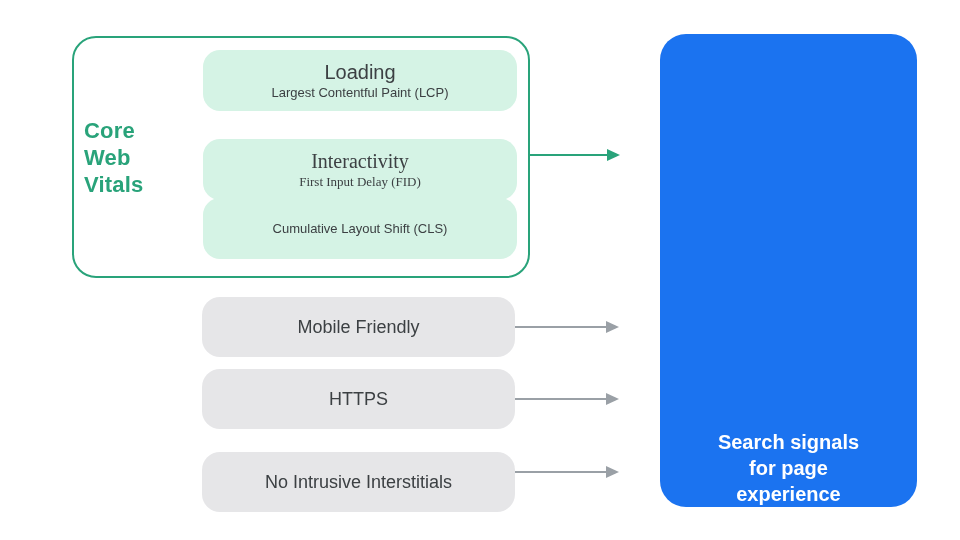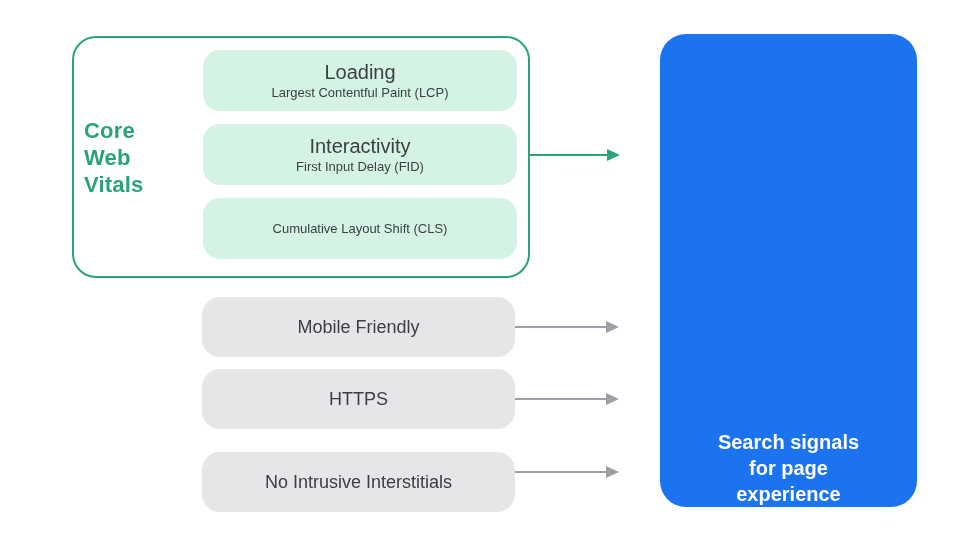--- a/index.html
+++ b/index.html
@@ -53,21 +53,21 @@
     width: 314px; height: 61px;
     background: var(--green-light);
     border-radius: 17px;
     display: flex;
     flex-direction: column;
     align-items: center;
     justify-content: center;
     gap: 2px;
   }
   .vital-box.pos-1 { top: 50px; }
-  .vital-box.pos-2 { top: 124px; }
+  .vital-box.pos-2 { top: 139px; font-family: Liberation Serif, serif; }
   .vital-box.pos-3 { top: 198px; }
   .vital-title {
     color: var(--text-dark);
     font-size: 20px;
     font-weight: 500;
     line-height: 22px;
   }
   .vital-sub {
     color: var(--text-dark);
     font-size: 13px;

